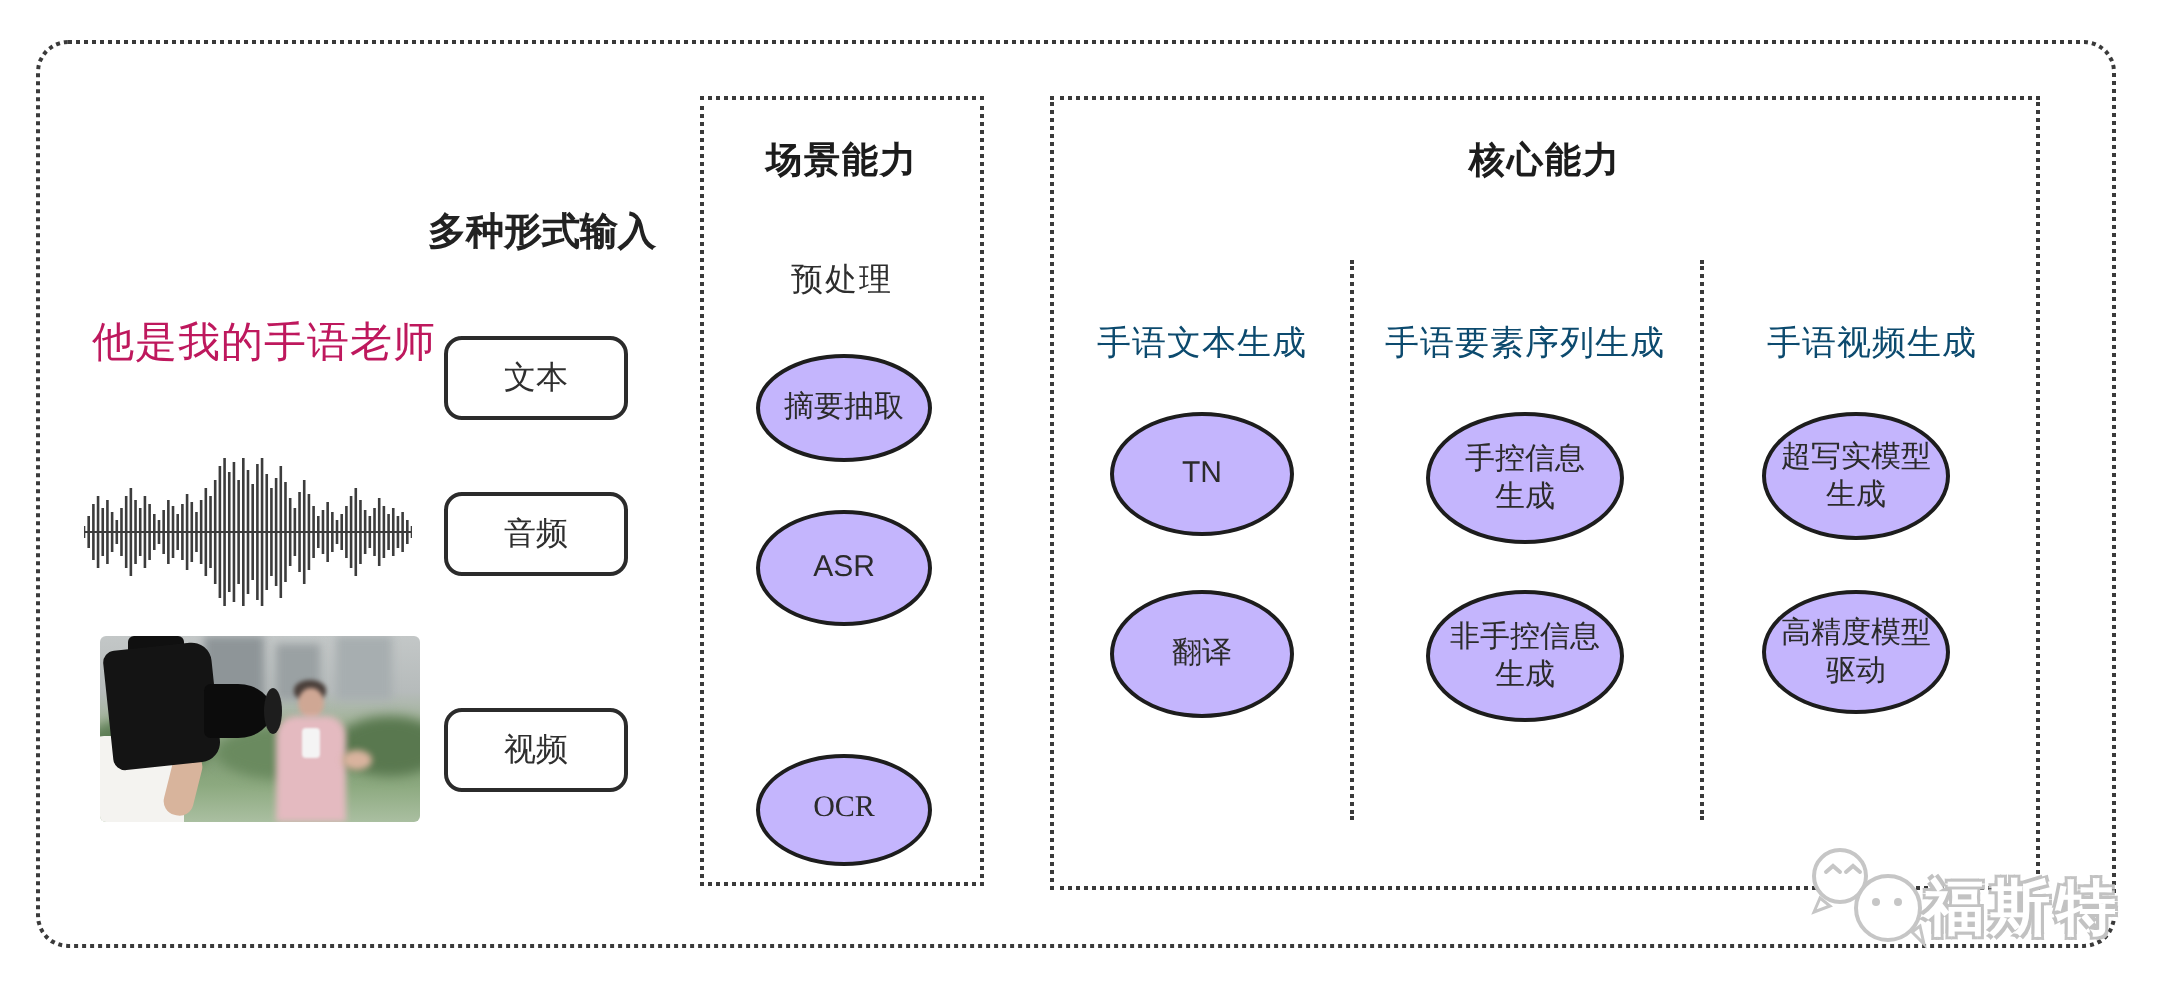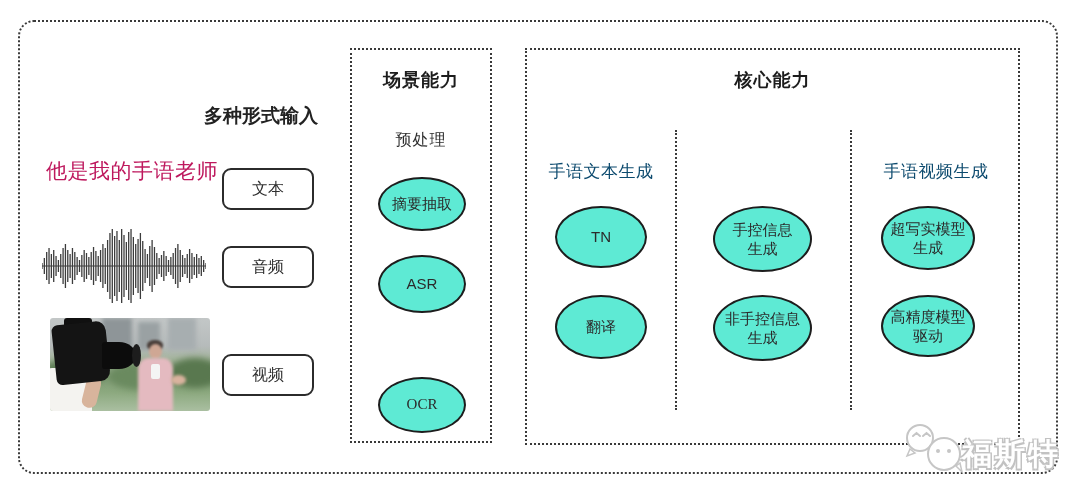--- a/index.html
+++ b/index.html
@@ -7,21 +7,21 @@
     position:relative;width:1080px;height:499px;background:#ffffff;overflow:hidden;
     font-family:"Liberation Sans","DejaVu Sans",sans-serif;color:#2f2f2f;
   }
   
   .outer{
     position:absolute;left:18px;top:20px;width:1036px;height:450px;
     border:2px dotted #3a3a3a;border-radius:16px;
   }
   
   .mi-header{
-    position:absolute;left:204px;top:103px;width:134px;text-align:left;
+    position:absolute;left:204px;top:103px;width:134px;text-align:center;
     font-size:19px;font-weight:bold;color:#222;
   }
   .sample-text{
     position:absolute;left:46px;top:157px;width:170px;
     font-size:21px;color:#be185d;letter-spacing:.5px;white-space:nowrap;
   }
   .inbox{
     position:absolute;left:222px;width:92px;height:42px;box-sizing:border-box;
     border:2px solid #2b2b2b;border-radius:9px;background:#fff;
     display:flex;align-items:center;justify-content:center;
@@ -67,21 +67,21 @@
   .panel-title{
     position:absolute;left:0;top:18px;width:100%;text-align:center;
     font-size:18px;font-weight:bold;color:#1c1c1c;letter-spacing:1px;
   }
   .stage-label{
     position:absolute;left:0;top:80px;width:100%;text-align:center;
     font-size:16px;color:#2e2e2e;letter-spacing:1px;
   }
   .ellipse{
     position:absolute;box-sizing:border-box;border:2.5px solid #1d1d1d;border-radius:50%;
-    background:#5eead4;display:flex;align-items:center;justify-content:center;
+    background:#c4b5fd;display:flex;align-items:center;justify-content:center;
   }
   .ellipse span{
     font-size:15px;color:#2b2b2b;text-align:center;line-height:1.3;white-space:pre-line;
   }
   .sc-e1{left:26px;top:127px;width:88px;height:54px;}
   .sc-e2{left:26px;top:205px;width:88px;height:58px;}
   .sc-e3{left:26px;top:327px;width:88px;height:56px;font-family:Liberation Serif, serif;}
   .sep{position:absolute;top:80px;height:280px;width:0;border-left:2px dotted #3a3a3a;}
   .sep1{left:148px;}
   .sep2{left:323px;}
@@ -252,20 +252,21 @@
       <div class="col-header">手语文本生成</div>
       <div class="ellipse c-e1">
         <span>TN</span>
       </div>
       <div class="ellipse c-e2">
         <span>翻译</span>
       </div>
     </div>
 
     <div class="col col2">
+      <div class="col-header">手语要素序列生成</div>
       <div class="ellipse c-e1">
         <span>手控信息
 生成</span>
       </div>
       <div class="ellipse c-e2">
         <span>非手控信息
 生成</span>
       </div>
     </div>
 

